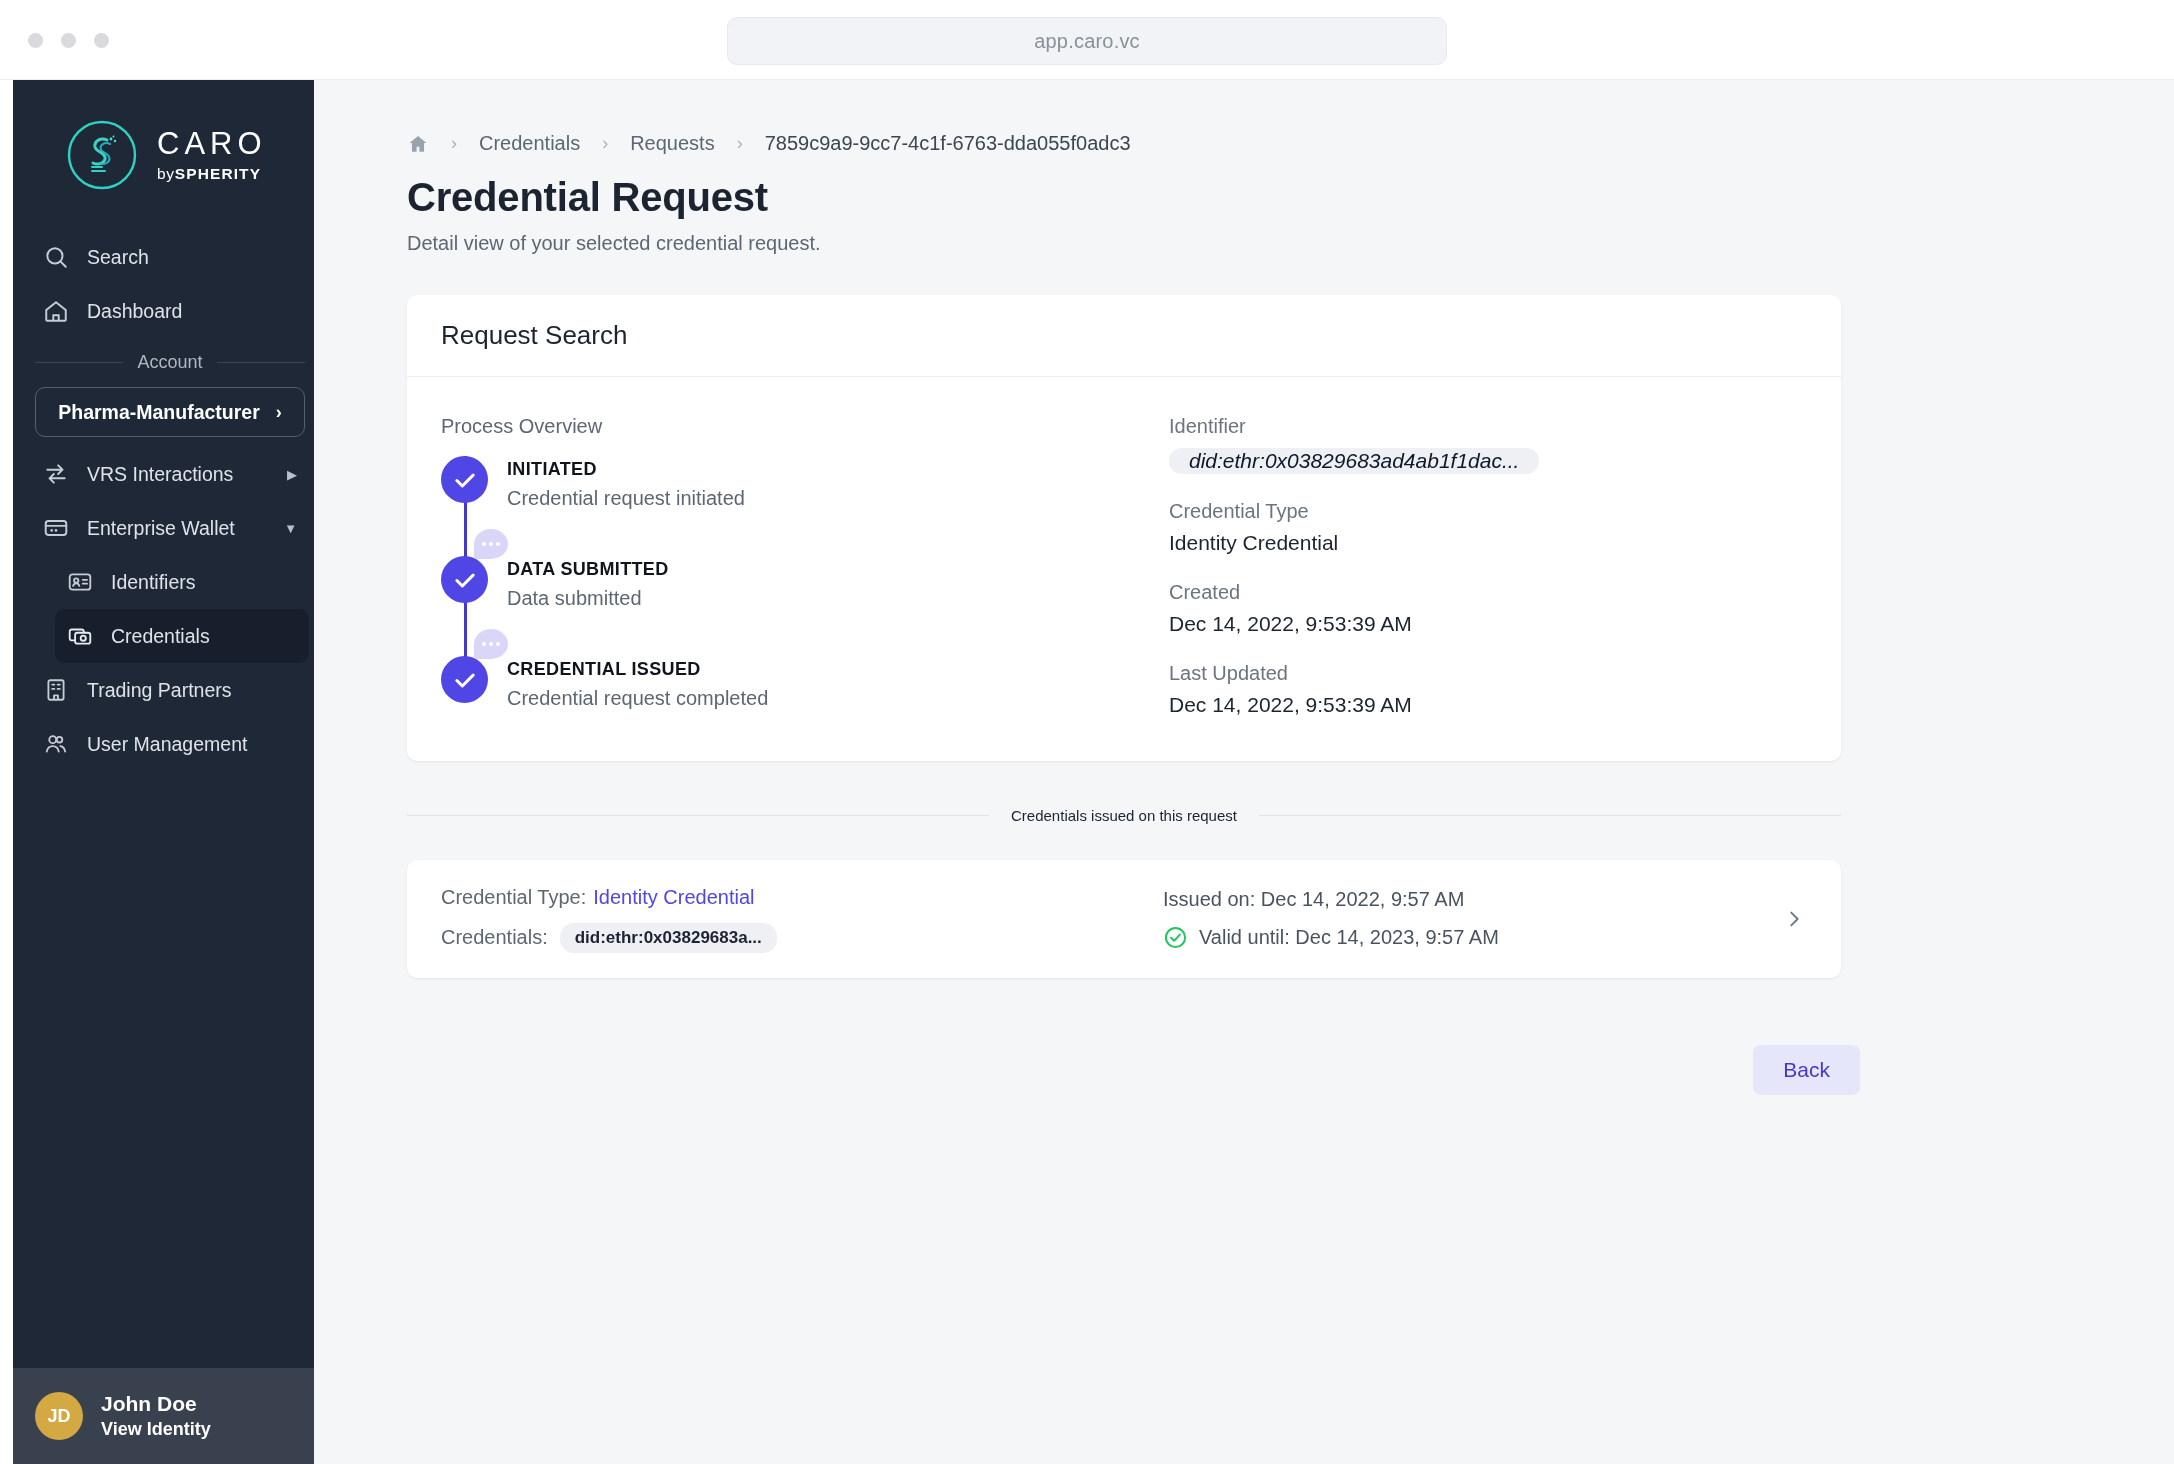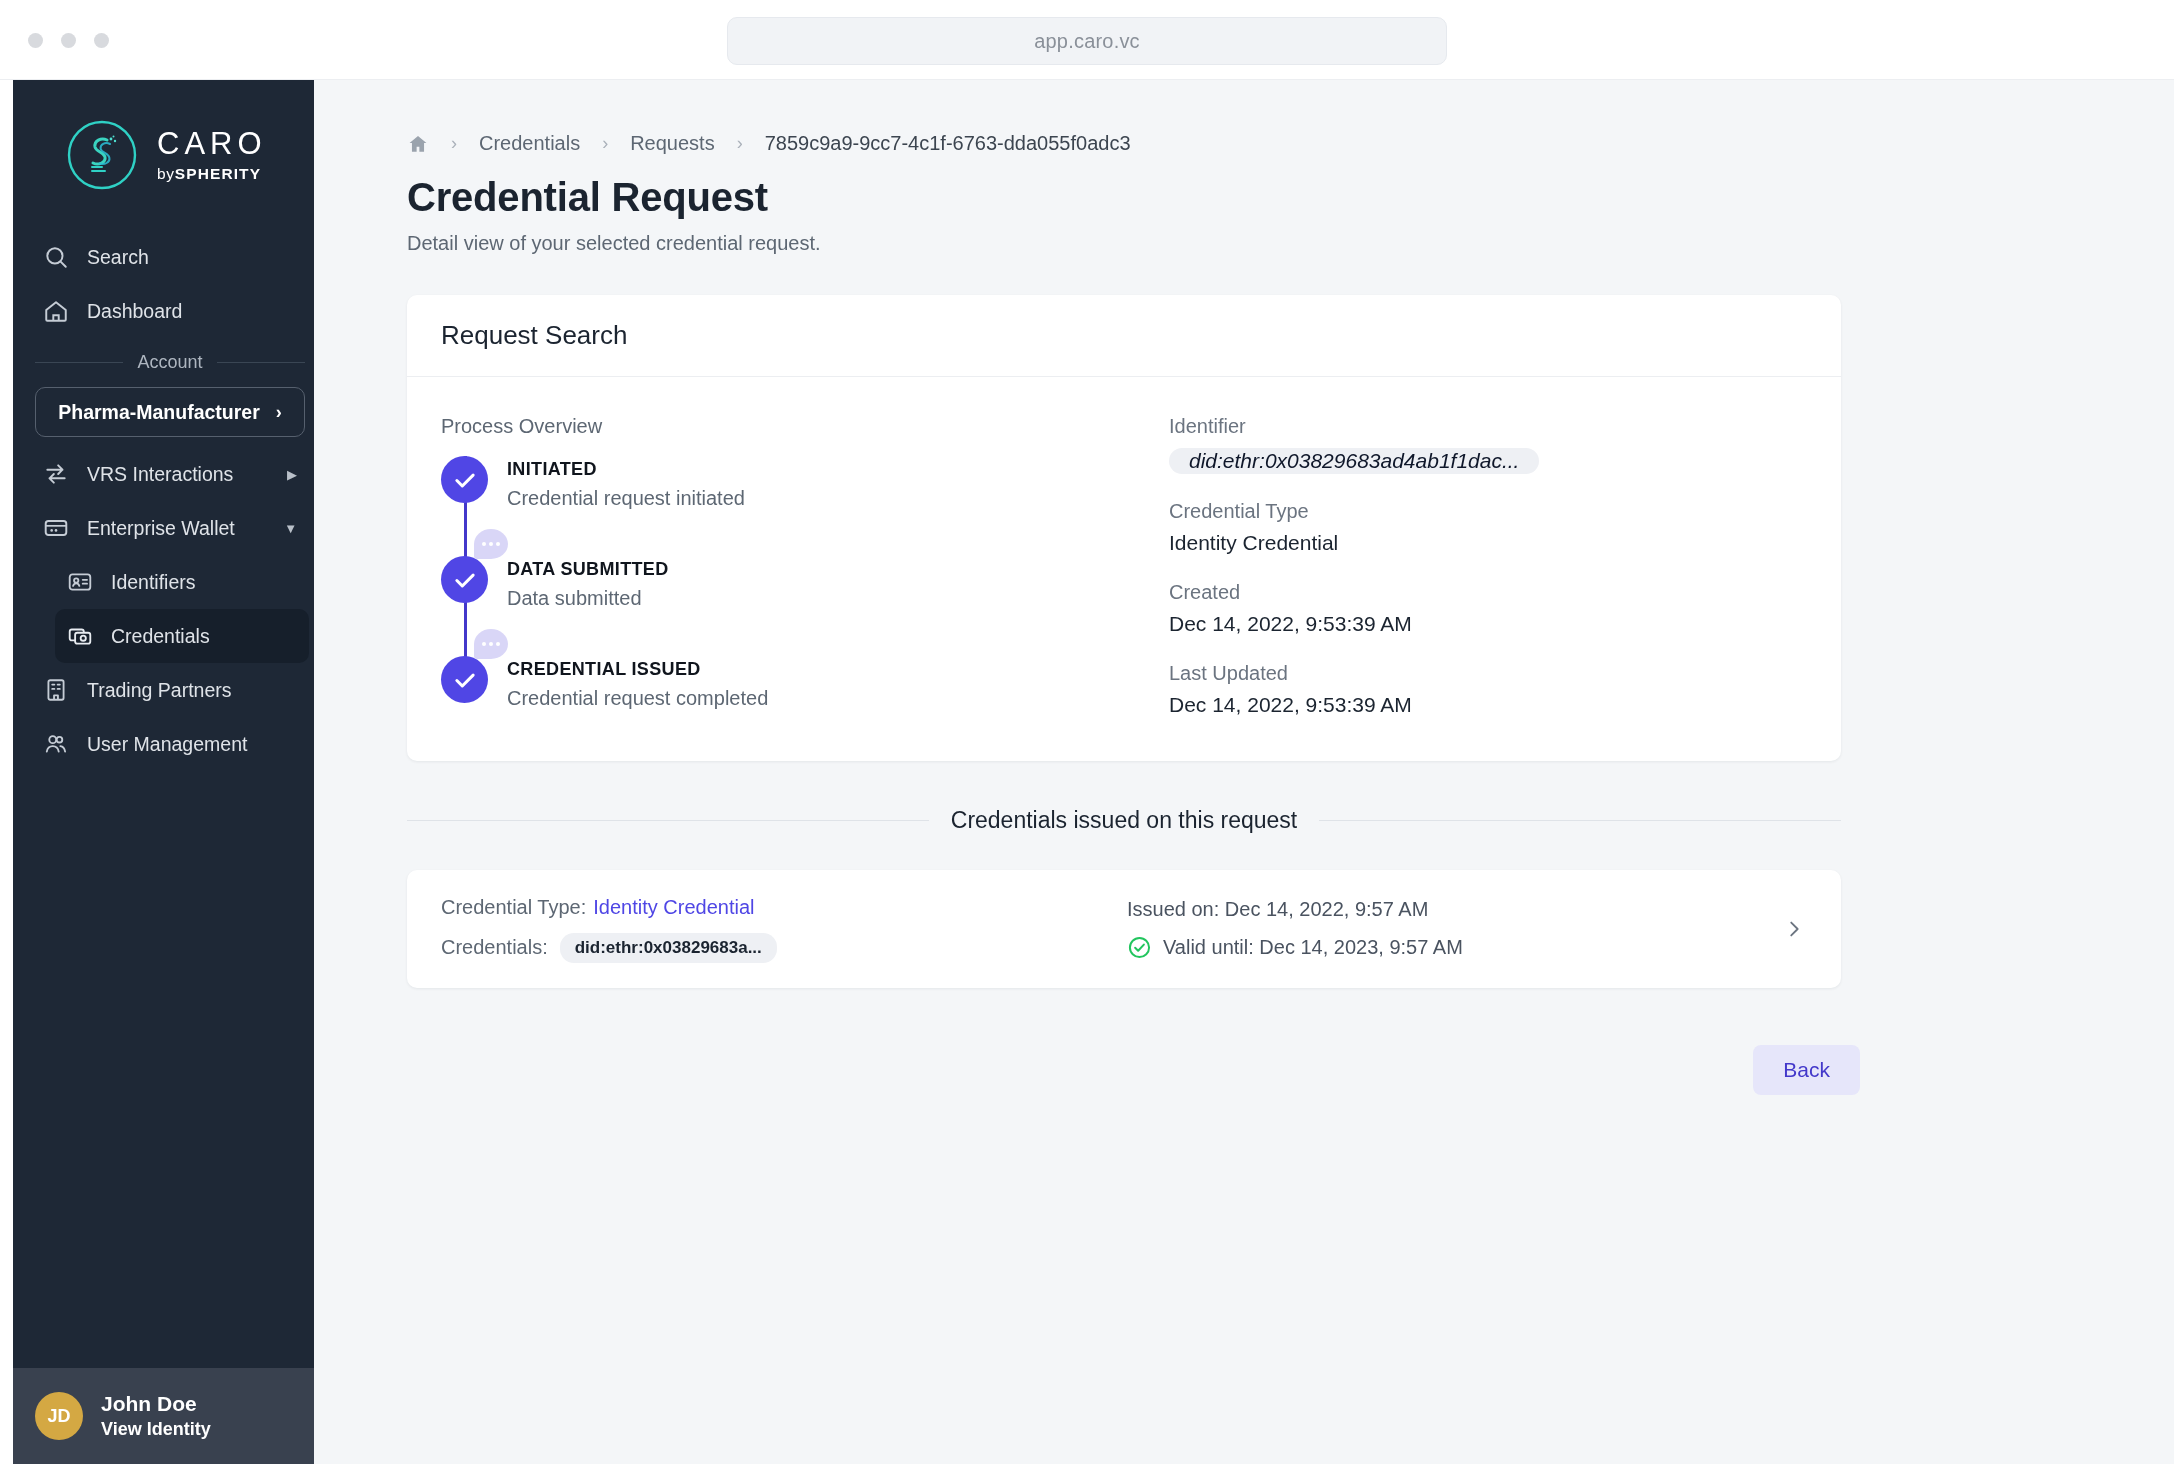--- a/index.html
+++ b/index.html
@@ -178,29 +178,29 @@
   .meta-group:last-child { margin-bottom: 0; }
   .chip {
     display: inline-block; margin-top: 10px;
     background: #eef0f4; border-radius: 16px;
     padding: 1px 20px; font-size: 21px; color: #0f172a; font-style: italic;
   }
 
   #issued-divider {
     display: flex; align-items: center; gap: 22px;
     margin: 46px 0 0 93px; width: 1434px;
-    font-size: 23px; color: #1b2430;
+    font-size: 15px; color: #1b2430;
   }
   #issued-divider .ln { flex: 1; height: 1px; background: #dfe3e8; }
 
   #credential-row {
     margin: 36px 0 0 93px; width: 1434px; height: 118px;
     background: #ffffff; border-radius: 10px;
     box-shadow: 0 1px 3px rgba(16,24,40,.07);
-    display: flex; align-items: center; position: relative;
+    display: flex; align-items: center; position: relative; gap: 36px;
   }
   #cred-left { width: 720px; padding-left: 34px; }
   .cred-line { display: flex; align-items: center; font-size: 20px; color: #5d6773; }
   .cred-line + .cred-line { margin-top: 14px; }
   .cred-link { color: #4f46e5; margin-left: 7px; }
   .cred-chip {
     margin-left: 12px; background: #eef0f4; border-radius: 14px;
     padding: 5px 15px; font-size: 17px; color: #1b2430; font-weight: 700;
   }
   #cred-right { flex: 1; }

